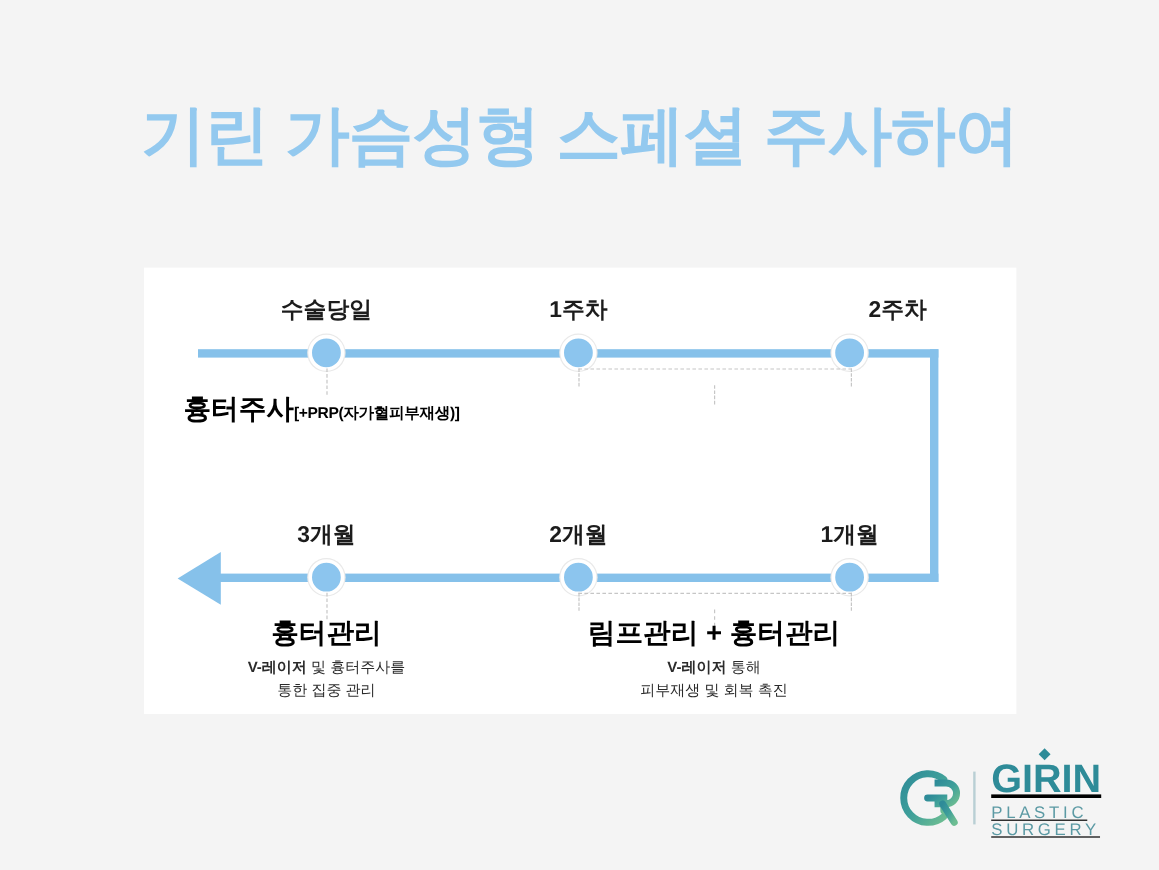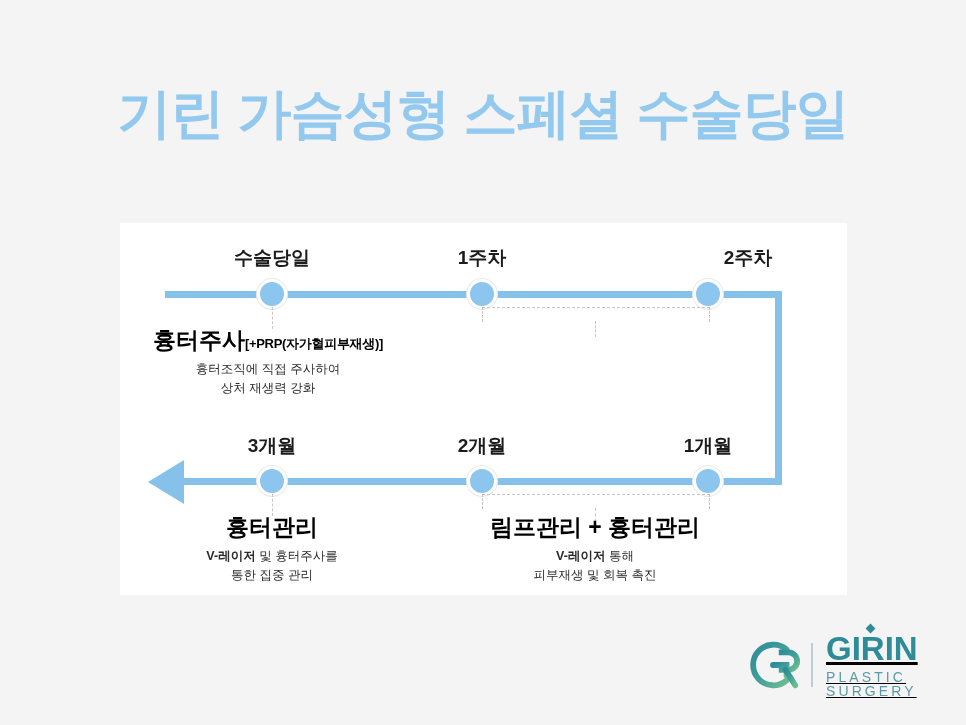--- a/index.html
+++ b/index.html
@@ -179,21 +179,21 @@
     margin-top: 5px;
     font-size: 14px;
     color: #5c9aa4;
     letter-spacing: 3.1px;
     line-height: 1;
   }
 </style>
 </head>
 <body>
 
-<div class="page-title">기린 가슴성형 스페셜 수술당일</div>
+<div class="page-title">기린 가슴성형 스페셜 주사하여</div>
 
 <div class="card">
 
   <div class="rail rail-top"></div>
   <div class="rail rail-bot"></div>
   <div class="rail-right"></div>
   <div class="arrow-head"></div>
 
   <div class="ms-label" style="left:152px; top:22px;">수술당일</div>
   <div class="ms-label" style="left:362px; top:22px;">1주차</div>
@@ -204,24 +204,20 @@
   <div class="dot" style="left:588px; top:71px;"></div>
 
   <div class="drop-line" style="left:152px; top:84px; height:22px;"></div>
 
   <div class="bracket" style="left:362px; top:84px; width:226px;"></div>
   <div class="bracket-stem" style="left:475px; top:98px; height:16px;"></div>
 
   <div class="item" style="left:148px; top:104px;">
     <div class="item-head">
       <span>흉터주사</span><span class="suffix">[+PRP(자가혈피부재생)]</span>
-    </div>
-    <div class="item-desc">
-      <div>흉터조직에 직접 주사하여</div>
-      <div>상처 재생력 강화</div>
     </div>
   </div>
 
 
   <div class="ms-label" style="left:152px; top:210px;">3개월</div>
   <div class="ms-label" style="left:362px; top:210px;">2개월</div>
   <div class="ms-label" style="left:588px; top:210px;">1개월</div>
 
   <div class="dot" style="left:152px; top:258px;"></div>
   <div class="dot" style="left:362px; top:258px;"></div>

